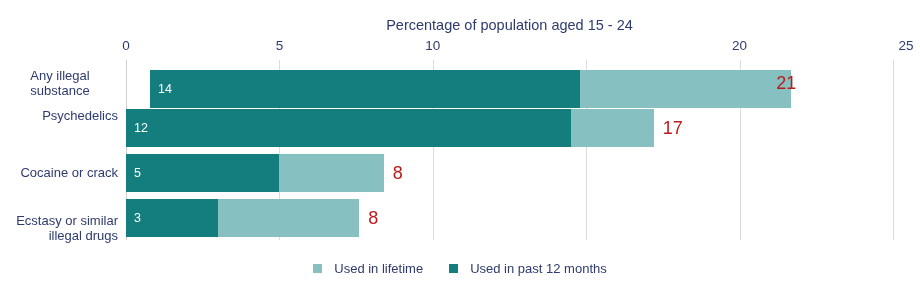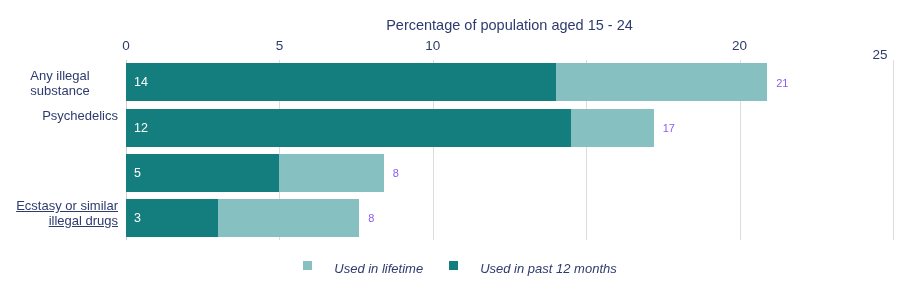--- a/index.html
+++ b/index.html
@@ -94,90 +94,93 @@
     left: 8px;
     top: 50%;
     transform: translateY(-50%);
     font-size: 12.5px;
     color: #ffffff;
   }
   .total-value {
     position: absolute;
     top: 50%;
     transform: translateY(-50%);
-    font-size: 11px;
-    color: #8b5cf6;
+    font-size: 18px;
+    color: #b91c1c;
     white-space: nowrap;
   }
 
   
   .legend {
     position: absolute;
     left: 0;
     top: 261px;
     width: 920px;
     display: flex;
     justify-content: center;
     align-items: center;
     gap: 26px;
   }
   .legend-item {
     display: flex;
-    gap: 22px;
+    align-items: center;
+    gap: 12px;
     font-size: 13px;
     color: #2e3b6e;
-    font-style: italic;
   }
   .legend-swatch {
     width: 9px;
     height: 9px;
     display: inline-block;
   }
 </style>
 </head>
 <body>
 
 <div id="chart-root">
 
   <div class="title-inner">Percentage of population aged 15 - 24</div>
 
   <div id="tick-labels">
       <div class="tick-label" style="left: 126px;">0</div>
       <div class="tick-label" style="left: 279.4px;">5</div>
       <div class="tick-label" style="left: 432.8px;">10</div>
       <div class="tick-label" style="left: 612px; margin-top: 39px;">15</div>
       <div class="tick-label" style="left: 739.6px;">20</div>
-      <div class="tick-label" style="left: 880px; margin-top: 9px;">25</div>
+      <div class="tick-label" style="left: 906px;">25</div>
     </div>
 
   <div class="cat-labels" id="cat-labels">
       <div class="cat-label" style="top: 7.5px; text-align: center;">
         <div>Any illegal</div>
         <div>substance</div>
       </div>
       <div class="cat-label" style="top: 48px;">
         <div>Psychedelics</div>
       </div>
-      <div class="cat-label" style="top: 138px; text-decoration: underline;">
+      <div class="cat-label" style="top: 105px;">
+        <div>Cocaine or crack</div>
+      </div>
+      <div class="cat-label" style="top: 153px;">
         <div>Ecstasy or similar</div>
         <div>illegal drugs</div>
       </div>
     </div>
 
   <div class="plot" id="plot">
     <div id="gridlines">
         <div class="gridline axis0" style="left: 0px;"></div>
         <div class="gridline" style="left: 153.4px;"></div>
         <div class="gridline" style="left: 306.8px;"></div>
         <div class="gridline" style="left: 460.2px;"></div>
         <div class="gridline" style="left: 613.6px;"></div>
         <div class="gridline" style="left: 767px;"></div>
       </div>
     <div id="bars">
-        <div class="bar-row" style="top: 3px; height: 38px; width: 524px;">
+        <div class="bar-row" style="top: 10px; height: 38px; width: 524px; margin-left: 24px;">
           <div class="seg seg-outer" style="left: 0px; width: 641.212px; background: rgb(135, 192, 192);"></div>
           <div class="seg seg-inner" style="width: 429.52px; background: rgb(19, 126, 125);"></div>
           <span class="inner-value">14</span>
         </div>
         <div class="total-value" style="left: 650.212px; top: 22.5px;">21</div>
         <div class="bar-row" style="top: 48.5px; height: 38px; width: 594px;">
           <div class="seg seg-outer" style="left: 0px; width: 527.696px; background: rgb(135, 192, 192);"></div>
           <div class="seg seg-inner" style="width: 444.86px; background: rgb(19, 126, 125);"></div>
           <span class="inner-value">12</span>
         </div>

